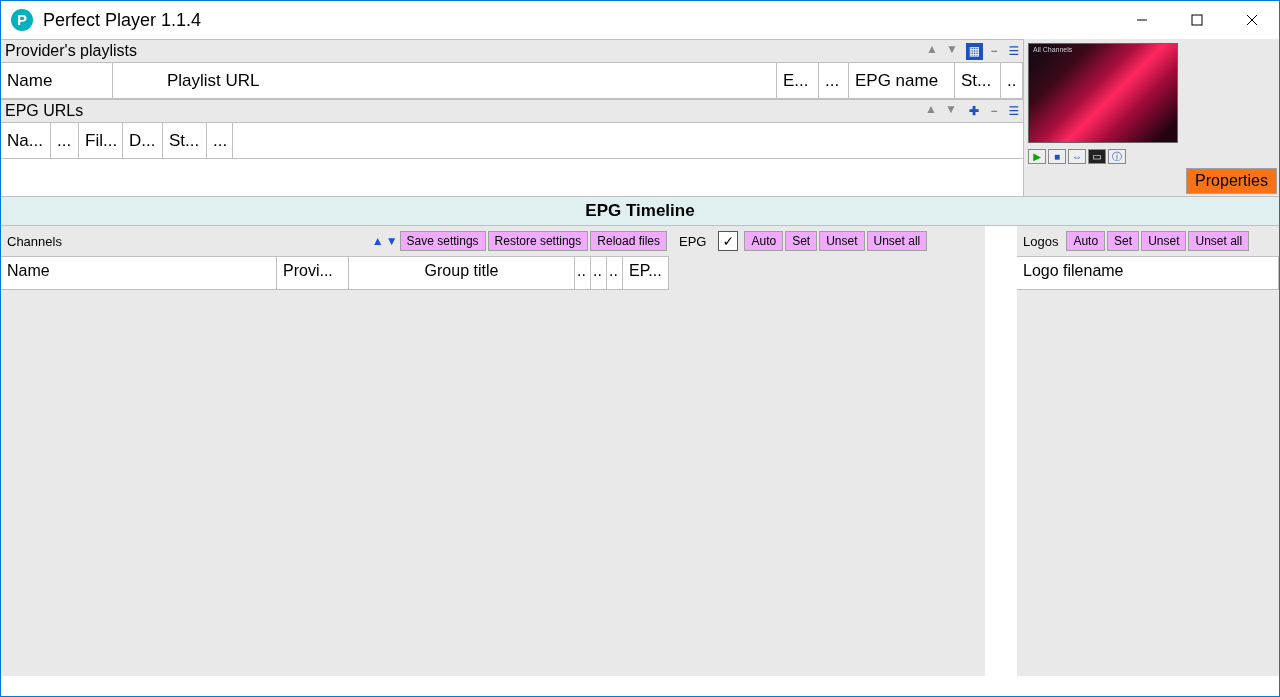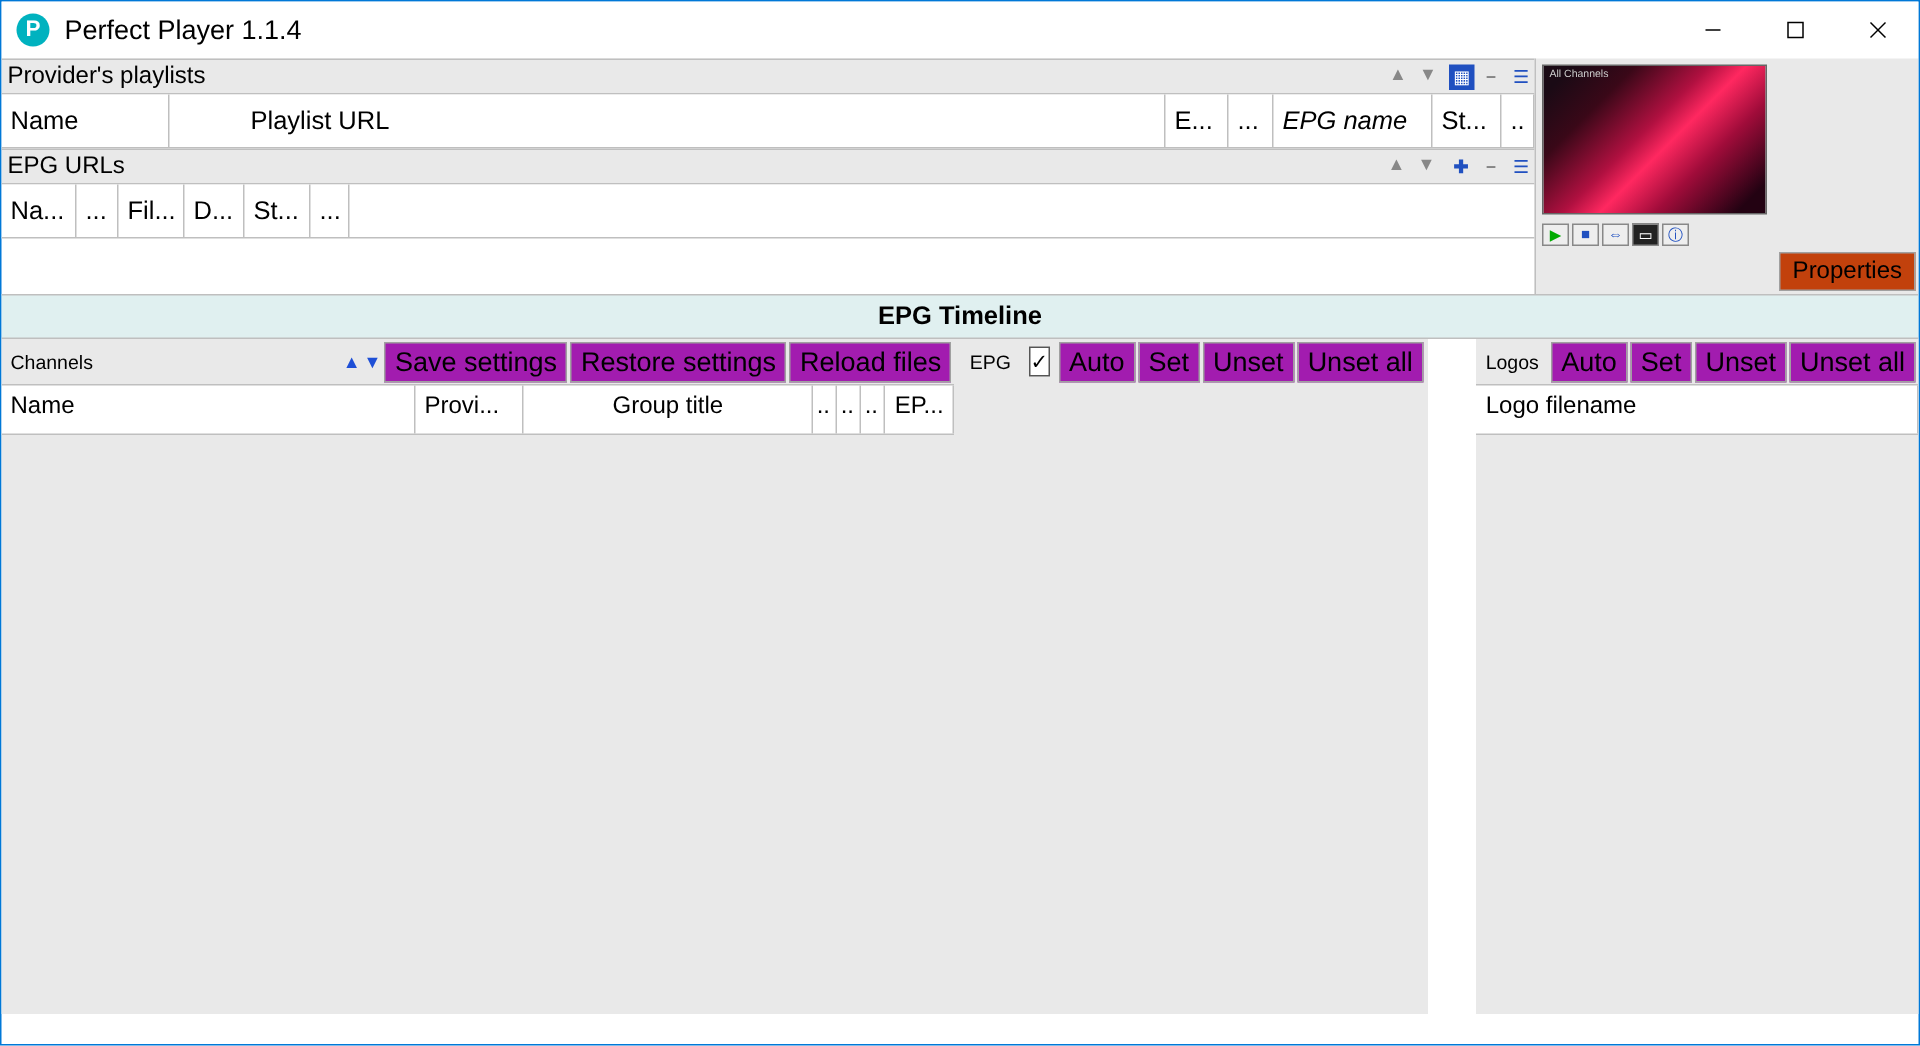--- a/index.html
+++ b/index.html
@@ -112,21 +112,21 @@
   justify-content: center;
   font-size: 10px;
 }
 .prop-row {
   margin-top: auto;
   display: flex;
   justify-content: flex-end;
 }
 .properties-btn {
   border: 1px solid #a0a0a0;
-  background: #c2410c;
+  background: #f97316;
   padding: 3px 8px;
   font-size: 16px;
   margin: 2px;
 }
 .timeline-header {
   background: #e0f0f0;
   border-top: 1px solid #bfbfbf;
   border-bottom: 1px solid #bfbfbf;
   text-align: center;
   font-weight: bold;
@@ -148,23 +148,23 @@
   display: flex;
   align-items: center;
   background: #e9e9e9;
   padding: 2px 2px;
   height: 30px;
   gap: 2px;
 }
 .panel-header .plabel { font-size: 13px; padding-left: 4px; padding-right: 6px; }
 .btn {
   border: 1px solid #a0a0a0;
-  background: #a21caf;
+  background: #f0abfc;
   padding: 2px 6px;
-  font-size: 18px;
+  font-size: 12px;
   white-space: nowrap;
 }
 .chk {
   width: 20px; height: 20px;
   border: 1px solid #555;
   background: #fff;
   display: inline-flex;
   align-items: center;
   justify-content: center;
   font-size: 14px;
@@ -231,21 +231,21 @@
       <span class="iconbtn arrow-down gray">▼</span>
       <span class="iconbtn" style="background:#2050c0;color:#fff;width:17px;height:17px;">▦</span>
       <span class="iconbtn" style="color:#555;">−</span>
       <span class="iconbtn" style="color:#2050c0;">☰</span>
     </div>
     <div class="table-row">
       <div class="table-cell" style="width:112px;">Name</div>
       <div class="table-cell" style="flex:1;margin-left:48px;">Playlist URL</div>
       <div class="table-cell" style="width:42px;">E...</div>
       <div class="table-cell" style="width:30px;">...</div>
-      <div class="table-cell" style="width:106px;font-style:italic;">EPG name</div>
+      <div class="table-cell" style="width:106px;">EPG name</div>
       <div class="table-cell" style="width:46px;">St...</div>
       <div class="table-cell" style="width:22px;">..</div>
     </div>
 
     <div class="section-header">
       <span class="label">EPG URLs</span>
       <span class="iconbtn arrow-up gray">▲</span>
       <span class="iconbtn arrow-down gray">▼</span>
       <span class="iconbtn" style="color:#2050c0;font-weight:bold;">✚</span>
       <span class="iconbtn" style="color:#555;">−</span>

